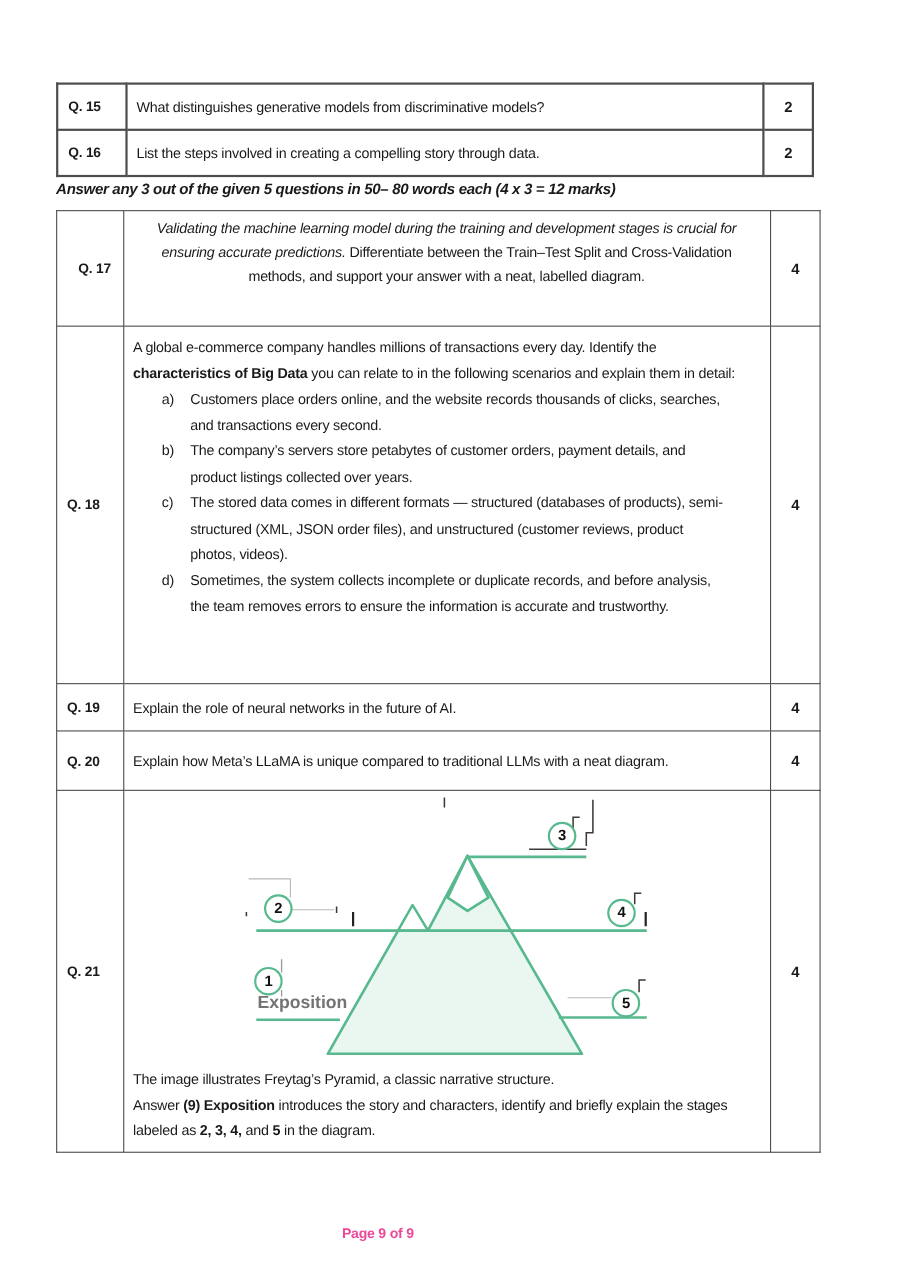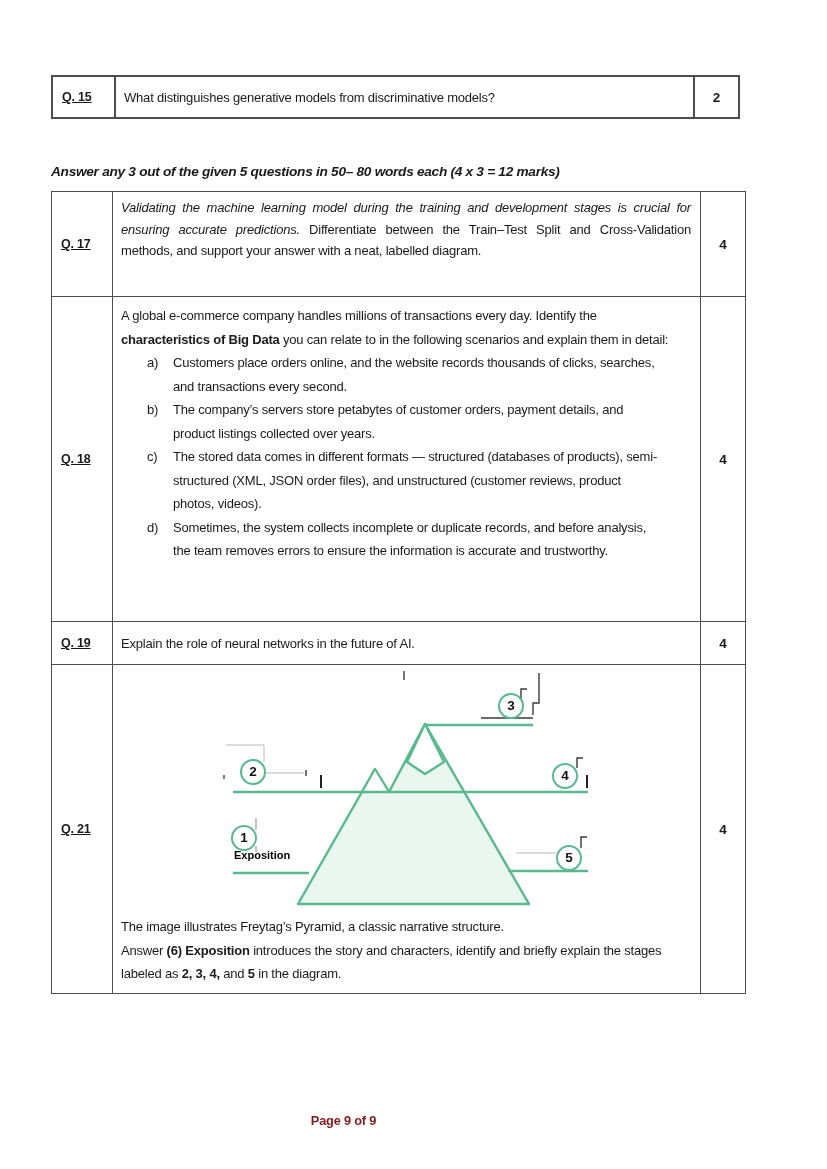--- a/index.html
+++ b/index.html
@@ -9,75 +9,80 @@
     font-size:13px; letter-spacing:-0.2px; overflow:hidden;
   }
   table { border-collapse:collapse; table-layout:fixed; }
   td { border:2px solid #4d4d4d; }
 
   .top-tbl { position:absolute; left:51px; top:75px; width:687px; }
   .top-tbl td { height:36px; }
   .main-tbl { position:absolute; left:51px; top:191px; width:694px; }
   .main-tbl td { border-width:1.6px; }
 
-  .qnum { font-weight:bold; font-size:12.5px; padding-left:9px; vertical-align:middle;text-decoration:underline; }
+  .qnum { font-weight:bold; font-size:12.5px; padding-left:9px; vertical-align:middle; }
   .marks { text-align:center; font-weight:bold; vertical-align:middle; font-size:13.5px; }
   .qtext { padding:2px 8px; vertical-align:middle; }
 
   .heading { position:absolute; left:51px; top:164px; font-weight:bold; font-size:13.7px; letter-spacing:-0.3px;font-style:italic; }
 
   .cell-q17 { padding:5px 9px 5px 8px; vertical-align:top; text-align:justify; line-height:21.6px; }
   .it { font-style:italic; }
   .b  { font-weight:bold; }
 
   .cell-q18 { padding:7px 10px 5px 8px; vertical-align:top; line-height:23.5px;margin-left:42px; }
   .q18-item { display:flex; padding-left:26px; }
   .q18-item .lbl { flex:none; width:26px; }
   .q18-item .txt { flex:1; padding-right:30px; }
   .q18-intro { padding-right:20px; }
 
-  .r-q17 td { height:94px; }
+  .r-q17 td { height:94px;text-align:center; }
   .r-q18 td { height:312px; }
   .r-q19 td { height:38px; }
   .r-q20 td { height:49px; }
   .r-q21 td { height:326px; }
 
   .cell-q21 { padding:0; vertical-align:top; }
   .diagram { position:relative; width:588px; height:248px; }
   .diagram svg { position:absolute; left:0; top:0; }
   .stage-circle {
     position:absolute; width:26px; height:26px; box-sizing:border-box;
     border:2.4px solid #57b98d; border-radius:50%; background:#ffffff;
     font-weight:bold; font-size:13.5px; line-height:21px; text-align:center; color:#111;
   }
   .c1 { left:118px; top:160px; }
   .c2 { left:127px; top:94px; }
   .c3 { left:385px; top:28px; }
   .c4 { left:439px; top:98px; }
   .c5 { left:443px; top:180px; }
-  .exposition { position:absolute; left:121px; top:184px; font-weight:bold; font-size:11px; color:#000000; letter-spacing:0; }
+  .exposition { position:absolute; left:121px; top:184px; font-weight:bold; font-size:16px; color:#737373; letter-spacing:0; }
   .caption { padding:2px 10px 0 8px; line-height:23.5px; }
 
-  .footer { position:absolute; left:0; top:1113px; width:687px; text-align:center; font-weight:bold; font-size:12.8px; color:#7f1d1d; }
+  .footer { position:absolute; left:0; top:1113px; width:687px; text-align:center; font-weight:bold; font-size:12.8px; color:#ec4899; }
 </style>
 </head>
 <body>
 
 <div class="page">
 
   <table class="top-tbl">
     <colgroup>
         <col style="width:63px">
         <col style="width:579px">
         <col style="width:45px">
       </colgroup>
     <tbody>
         <tr>
       <td class="qnum">Q. 15</td>
       <td class="qtext">What distinguishes generative models from discriminative models?</td>
+      <td class="marks">2</td>
+    </tr>
+    <tr>
+      <td class="qnum">Q. 16</td>
+      <td class="qtext">List the steps involved in creating a compelling story through data.</td>
       <td class="marks">2</td>
     </tr>
   </tbody>
     </table>
 
   <div class="heading">Answer any 3 out of the given 5 questions in 50– 80 words each (4 x 3 = 12 marks)</div>
 
   <table class="main-tbl">
     <colgroup>
         <col style="width:61px">
@@ -117,20 +122,25 @@
       </td>
       <td class="marks">4</td>
     </tr>
 
     <tr class="r-q19">
       <td class="qnum">Q. 19</td>
       <td class="qtext">Explain the role of neural networks in the future of AI.</td>
       <td class="marks">4</td>
     </tr>
 
+    <tr class="r-q20">
+      <td class="qnum">Q. 20</td>
+      <td class="qtext">Explain how Meta’s LLaMA is unique compared to traditional LLMs with a neat diagram.</td>
+      <td class="marks">4</td>
+    </tr>
 
     <tr class="r-q21">
       <td class="qnum">Q. 21</td>
       <td class="cell-q21">
 
         <div class="diagram">
           <svg width="588" height="248" viewBox="0 0 588 248">
 
             <polygon points="185,239 262,104 276,127 312,59 416,239" fill="#e9f7f0" stroke="#57b98d" stroke-width="2.4" stroke-linejoin="round"></polygon>
 
@@ -166,21 +176,21 @@
           <div class="stage-circle c1">1</div>
           <div class="stage-circle c2">2</div>
           <div class="stage-circle c3">3</div>
           <div class="stage-circle c4">4</div>
           <div class="stage-circle c5">5</div>
           <div class="exposition">Exposition</div>
         </div>
 
         <div class="caption">
           <div>The image illustrates Freytag’s Pyramid, a classic narrative structure.</div>
-          <div><span>Answer </span><span class="b">(6) Exposition</span><span> introduces the story and characters, identify and briefly explain the stages labeled as </span><span class="b">2, 3, 4,</span><span> and </span><span class="b">5</span><span> in the diagram.</span></div>
+          <div><span>Answer </span><span class="b">(9) Exposition</span><span> introduces the story and characters, identify and briefly explain the stages labeled as </span><span class="b">2, 3, 4,</span><span> and </span><span class="b">5</span><span> in the diagram.</span></div>
         </div>
 
       </td>
       <td class="marks">4</td>
     </tr>
   </tbody>
     </table>
 
   <div class="footer">Page 9 of 9</div>
 

